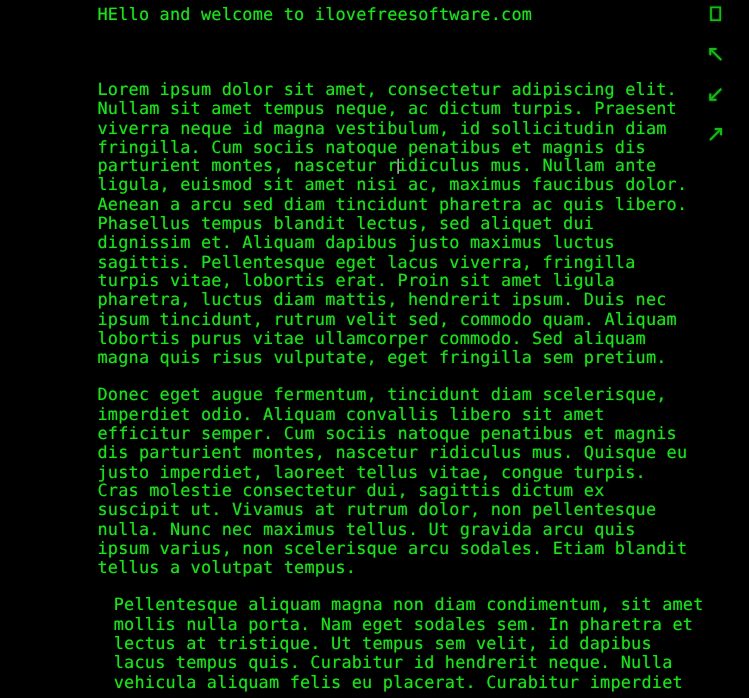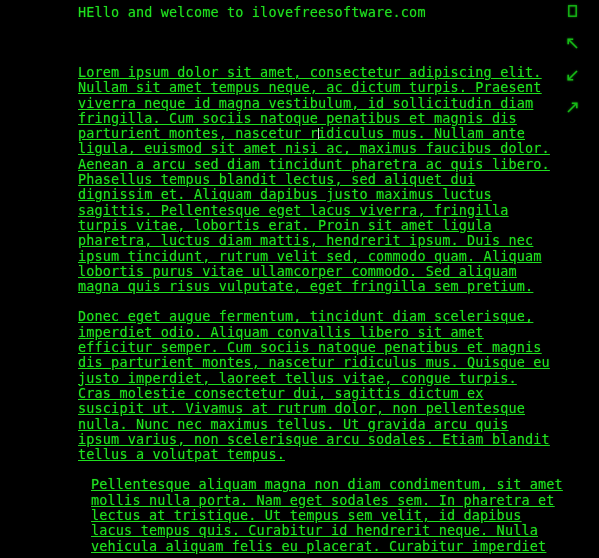--- a/index.html
+++ b/index.html
@@ -33,21 +33,20 @@
   #body-text {
     position: absolute;
     left: 78px;
     top: 65px;
     width: 478px;
     color: #1fe01f;
     font-size: 13.5px;
     line-height: 15.3px;
     letter-spacing: 0.15px;
     text-shadow: 0 0 1px rgba(31,224,31,0.55);
-    text-decoration: underline;
   }
   #body-text .para {
     margin: 0 0 15px 0;
     white-space: pre;
   }
   #body-text .para:last-child {
     margin-bottom: 0;
     margin-left: 13px;
   }
 

